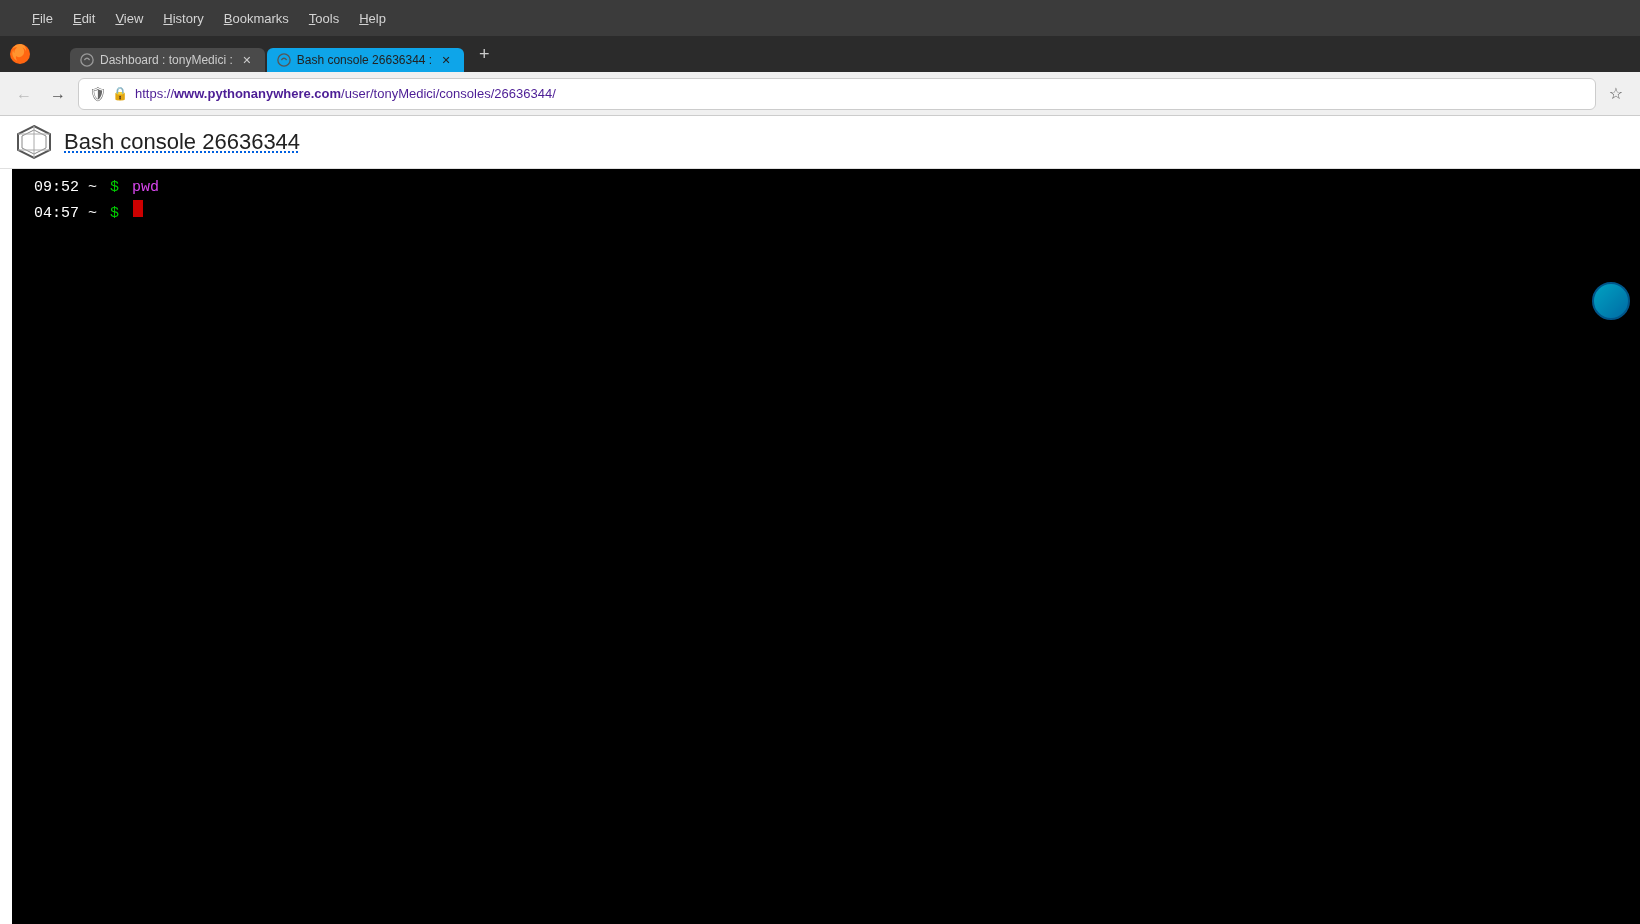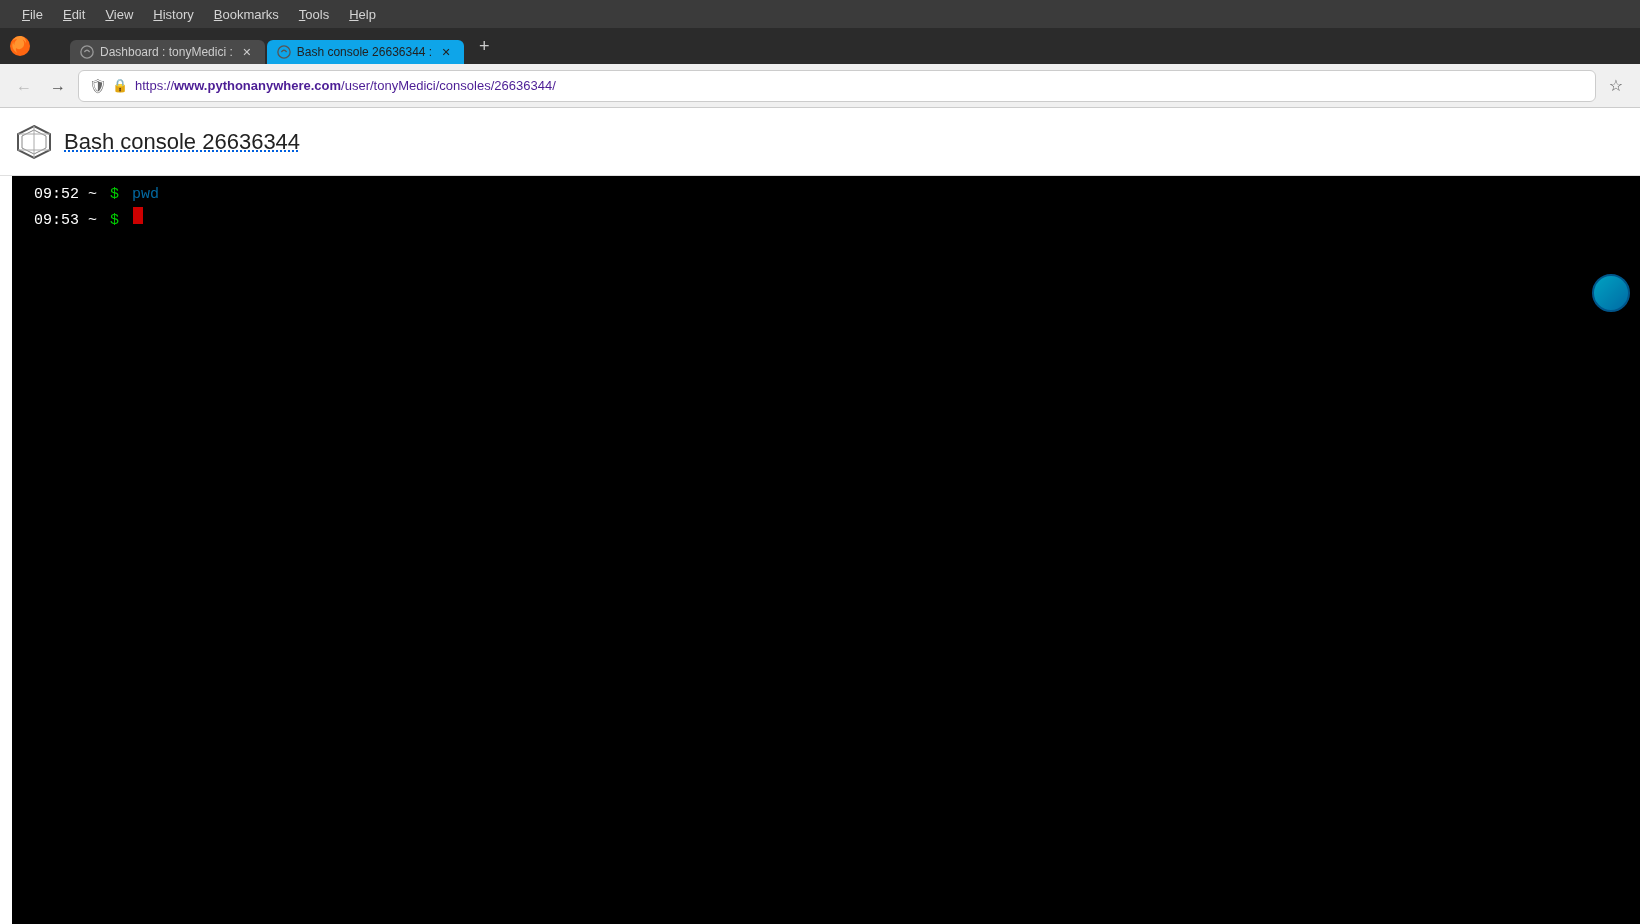--- a/index.html
+++ b/index.html
@@ -1,24 +1,24 @@
 <!DOCTYPE html>
 <html><head>
   <meta charset="utf-8">
   <style>
     * { margin: 0; padding: 0; box-sizing: border-box; }
     body { width: 1640px; height: 924px; overflow: hidden; font-family: Arial, sans-serif; background: #3b3b3b; }
 
     
     .menubar {
       background: #3b3b3b;
-      height: 28px;
-      display: flex;
-      align-items: center;
-      padding: 0 14px;
+      height: 36px;
+      display: flex;
+      align-items: center;
+      padding: 0 24px;
       gap: 4px;
     }
     .menubar-item {
       color: #d4d4d4;
       font-size: 13px;
       padding: 2px 8px;
       cursor: pointer;
       border-radius: 3px;
     }
     .menubar-item span { text-decoration: underline; text-decoration-style: solid; }
@@ -145,21 +145,21 @@
 
     
     .page-content {
       background: #fff;
       position: relative;
     }
 
     
     .page-header {
       background: #fff;
-      height: 68px;
+      height: 53px;
       display: flex;
       align-items: center;
       padding: 0 16px;
       border-bottom: 1px solid #e0e0e0;
     }
     .page-logo {
       width: 36px;
       height: 36px;
       margin-right: 12px;
     }
@@ -181,21 +181,21 @@
       line-height: 1.5;
       padding: 8px 22px;
       height: calc(924px - 28px - 36px - 44px - 52px);
       overflow-y: auto;
       margin-left: 12px;
     }
     .term-line { display: flex; align-items: baseline; gap: 0; }
     .term-time { color: #fff; }
     .term-tilde { color: #fff; }
     .term-dollar { color: #00cc00; margin: 0 4px; }
-    .term-cmd { color: #0369a1; }
+    .term-cmd { color: #d946ef; }
     .term-output { color: #fff; }
     .term-cursor {
       display: inline-block;
       width: 10px;
       height: 17px;
       background: #cc0000;
       vertical-align: text-bottom;
       margin-left: 1px;
     }
   </style>
@@ -288,21 +288,21 @@
         <span>&nbsp;</span>
         <span class="term-tilde">~</span>
         <span>&nbsp;</span>
         <span class="term-dollar">$</span>
         <span>&nbsp;</span>
         <span class="term-cmd">pwd</span>
       </div>
 
 
       <div class="term-line">
-        <span class="term-time">09:53</span>
+        <span class="term-time">04:57</span>
         <span>&nbsp;</span>
         <span class="term-tilde">~</span>
         <span>&nbsp;</span>
         <span class="term-dollar">$</span>
         <span>&nbsp;</span>
         <span class="term-cursor"></span>
       </div>
     </div>
 
   </div>

